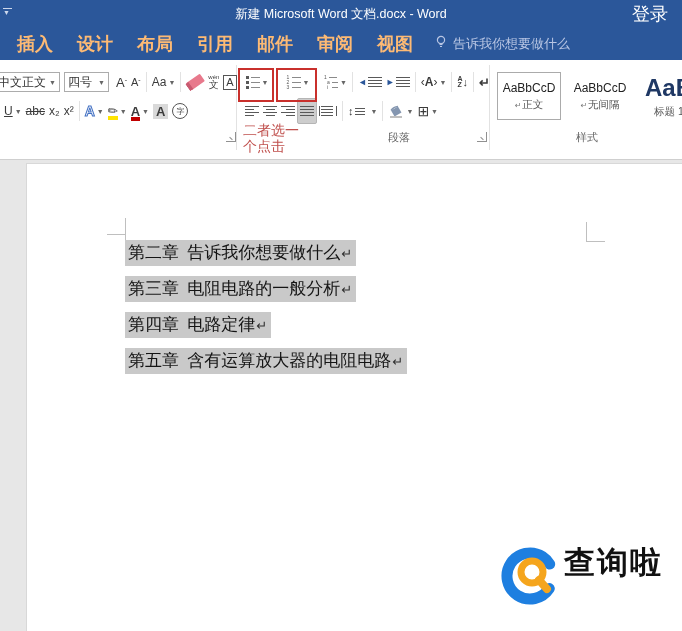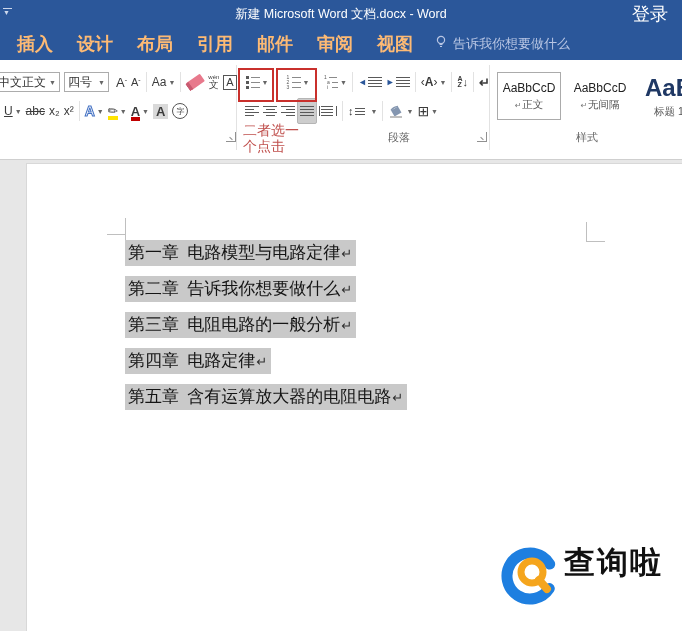--- a/index.html
+++ b/index.html
@@ -409,21 +409,20 @@
 
   <div class="docarea">
     <div class="page">
 
       <div class="mark" style="left:98px;top:54px;width:1px;height:28px;"></div>
       <div class="mark" style="left:80px;top:70px;width:19px;height:1px;"></div>
       <div class="mark" style="left:559px;top:58px;width:1px;height:20px;"></div>
       <div class="mark" style="left:559px;top:77px;width:19px;height:1px;"></div>
 
       <div class="doclines" id="doc-lines">
-          <div class="docline"><span class="hl"><span>第一章 电路模型与电路定律</span><span class="pmark">↵</span></span></div>
           <div class="docline"><span class="hl"><span>第二章 告诉我你想要做什么</span><span class="pmark">↵</span></span></div>
           <div class="docline"><span class="hl"><span>第三章 电阻电路的一般分析</span><span class="pmark">↵</span></span></div>
           <div class="docline"><span class="hl"><span>第四章 电路定律</span><span class="pmark">↵</span></span></div>
           <div class="docline"><span class="hl"><span>第五章 含有运算放大器的电阻电路</span><span class="pmark">↵</span></span></div>
         </div>
 
       <div class="logo">
         <svg width="64" height="64" viewBox="0 0 64 64">
           <circle cx="32" cy="31" r="23" fill="none" stroke="#1E7FE0" stroke-width="11" stroke-linecap="round" stroke-dasharray="118 27" transform="rotate(33 32 31)"></circle>
           <circle cx="34" cy="27" r="11" fill="none" stroke="#F5A51D" stroke-width="7"></circle>

